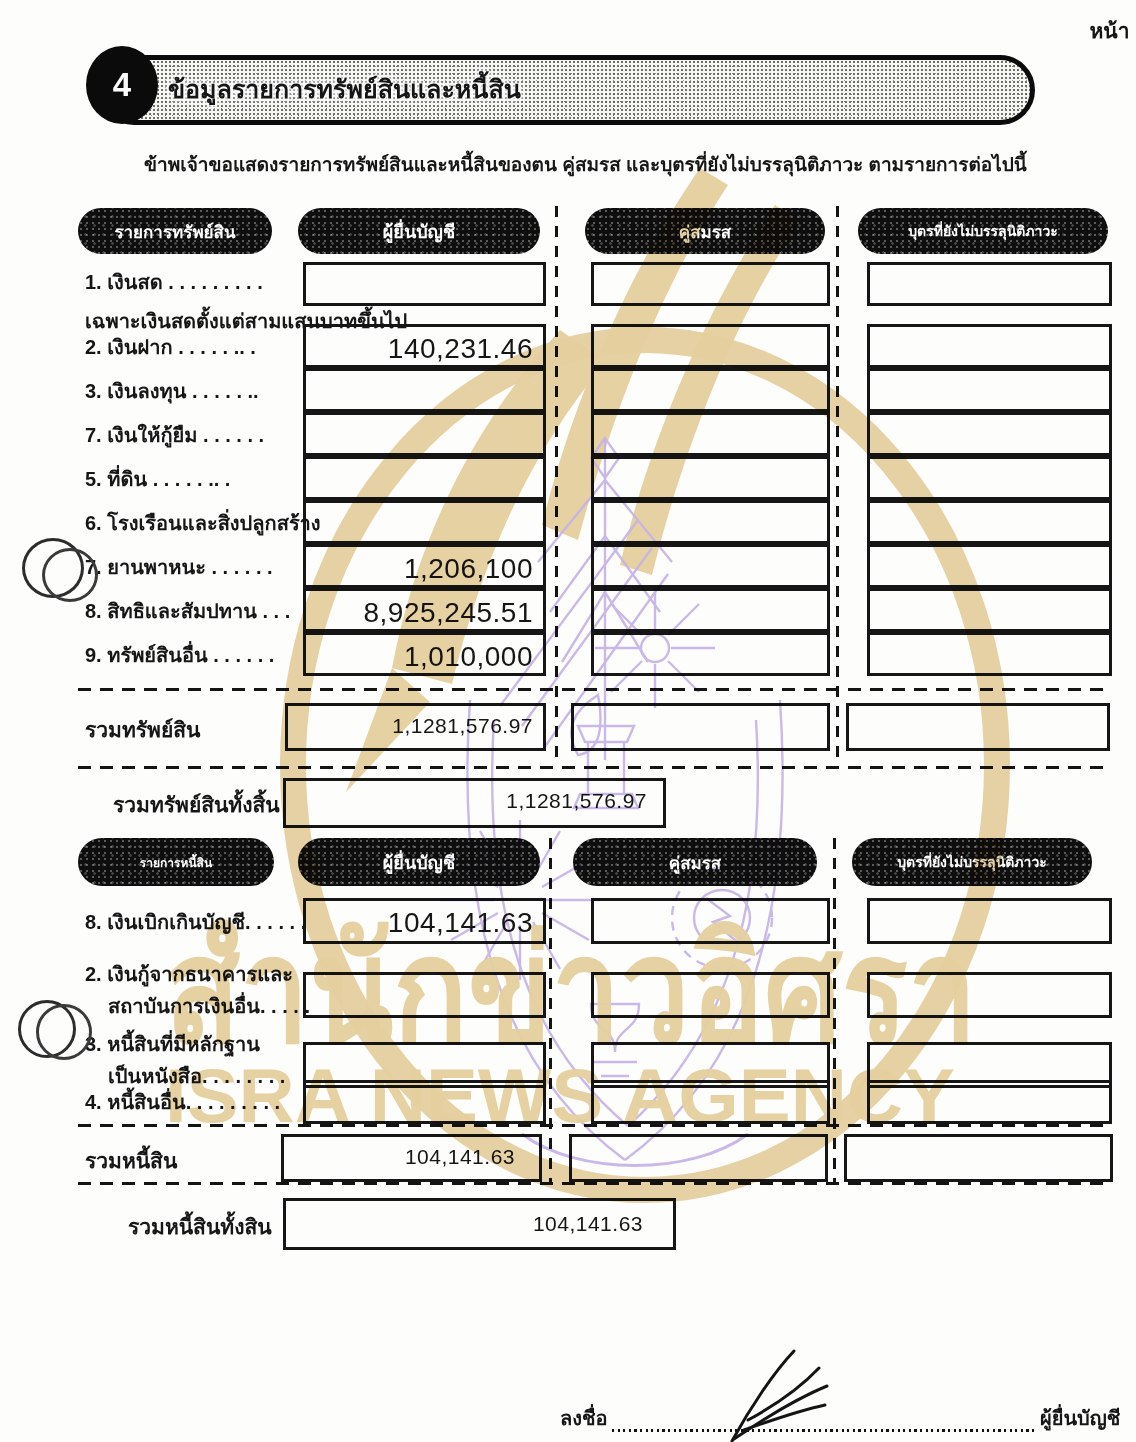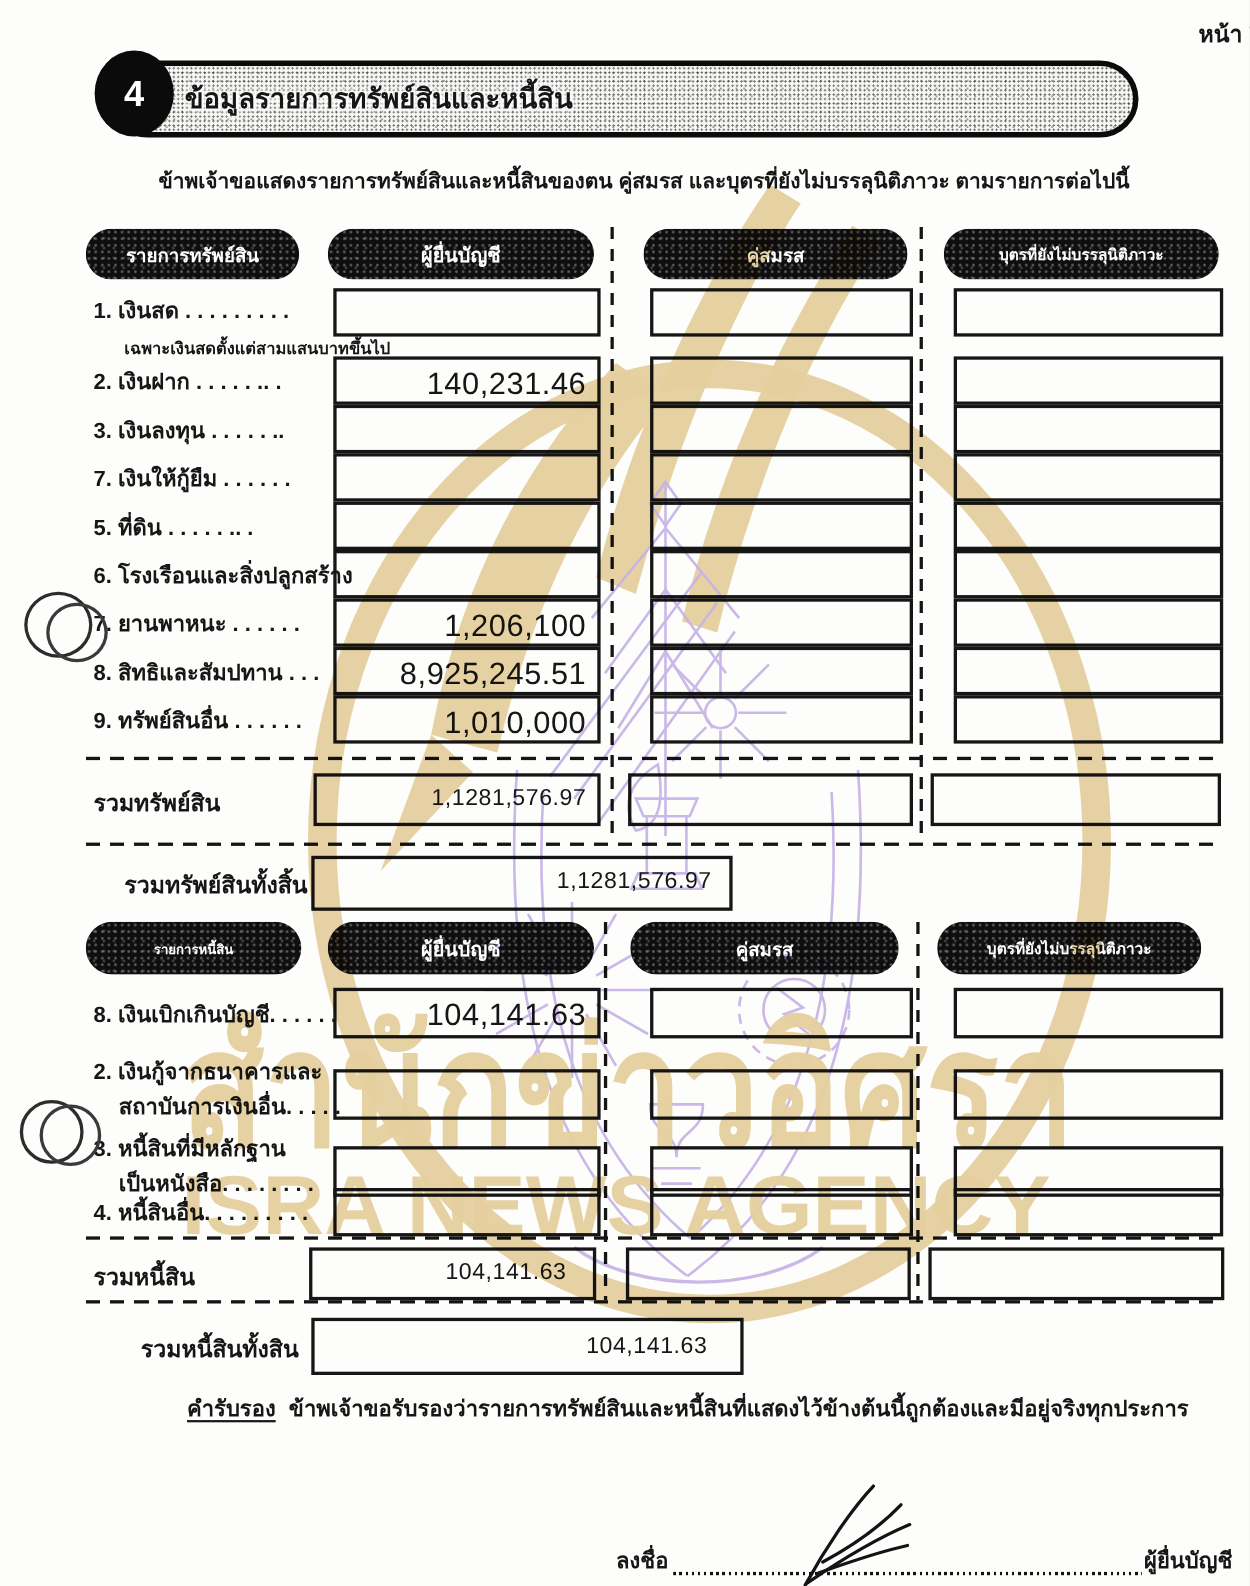--- a/index.html
+++ b/index.html
@@ -43,21 +43,21 @@
     background-image:
       radial-gradient(rgba(255,255,255,.32) 1px, transparent 1.4px),
       radial-gradient(rgba(255,255,255,.22) 1px, transparent 1.6px);
     background-size:6px 6px, 9px 9px; background-position:0 0, 3px 4px;
   }
 
   
   .row { position:absolute; left:0; top:0; width:100%; height:0; }
   .row-label { position:absolute; left:85px; font-size:20px; font-weight:bold; white-space:nowrap; }
   .row-label2 { position:absolute; left:108px; font-size:20px; font-weight:bold; white-space:nowrap; }
-  .row-note { position:absolute; left:85px; font-size:15px; font-weight:bold; white-space:nowrap;margin-left:28px; }
+  .row-note { position:absolute; left:85px; font-size:20px; font-weight:bold; white-space:nowrap; }
   .fbox { position:absolute; height:38px; border:3px solid #161616; background:transparent; }
   .c1 { left:303px; width:237px; } .c2 { left:591px; width:233px; } .c3 { left:867px; width:239px; }
   .val { display:block; text-align:right; font-size:28px; padding:6px 10px 0 0; letter-spacing:.5px; }
   .total-label { position:absolute; font-size:21px; font-weight:bold; white-space:nowrap; }
   .val-lg { font-size:21px; padding-top:8px; }
 
   .hdash { position:absolute; left:78px; width:1032px; height:3px;
     background:repeating-linear-gradient(90deg,#141414 0 13px,transparent 13px 22px); }
   .vdash { position:absolute; width:3px;
     background:repeating-linear-gradient(180deg,#141414 0 11px,transparent 11px 20px); }
@@ -313,23 +313,20 @@
         <span class="val val-lg"></span>
       </div>
 
     <div class="hdash" style="top:1182px"></div>
 
     <span class="total-label" style="left:128px;top:1210px">รวมหนี้สินทั้งสิน</span>
     <div class="fbox" style="left:283px;top:1198px;width:387px;height:46px">
         <span class="val val-lg" style="padding-right:30px;padding-top:11px">104,141.63</span>
       </div>
 
-    <div class="abs cert">
-      <span class="hd">คำรับรอง</span><span>ข้าพเจ้าขอรับรองว่ารายการทรัพย์สินและหนี้สินที่แสดงไว้ข้างต้นนี้ถูกต้องและมีอยู่จริงทุกประการ</span>
-    </div>
 
     <span class="abs sig-prefix">ลงชื่อ</span>
     <div class="abs sig-dots"></div>
     <span class="abs sig-suffix">ผู้ยื่นบัญชี</span>
     <svg class="abs" style="left:722px;top:1348px" width="124" height="94" viewBox="0 0 124 94">
       <g fill="none" stroke="#141414" stroke-width="3" stroke-linecap="round">
         <path d="M10,93 C28,60 52,24 72,3"></path>
         <path d="M12,91 C40,72 76,50 105,38"></path>
         <path d="M26,72 C52,58 78,40 97,20"></path>
         <path d="M22,82 C50,72 80,62 103,57"></path>

